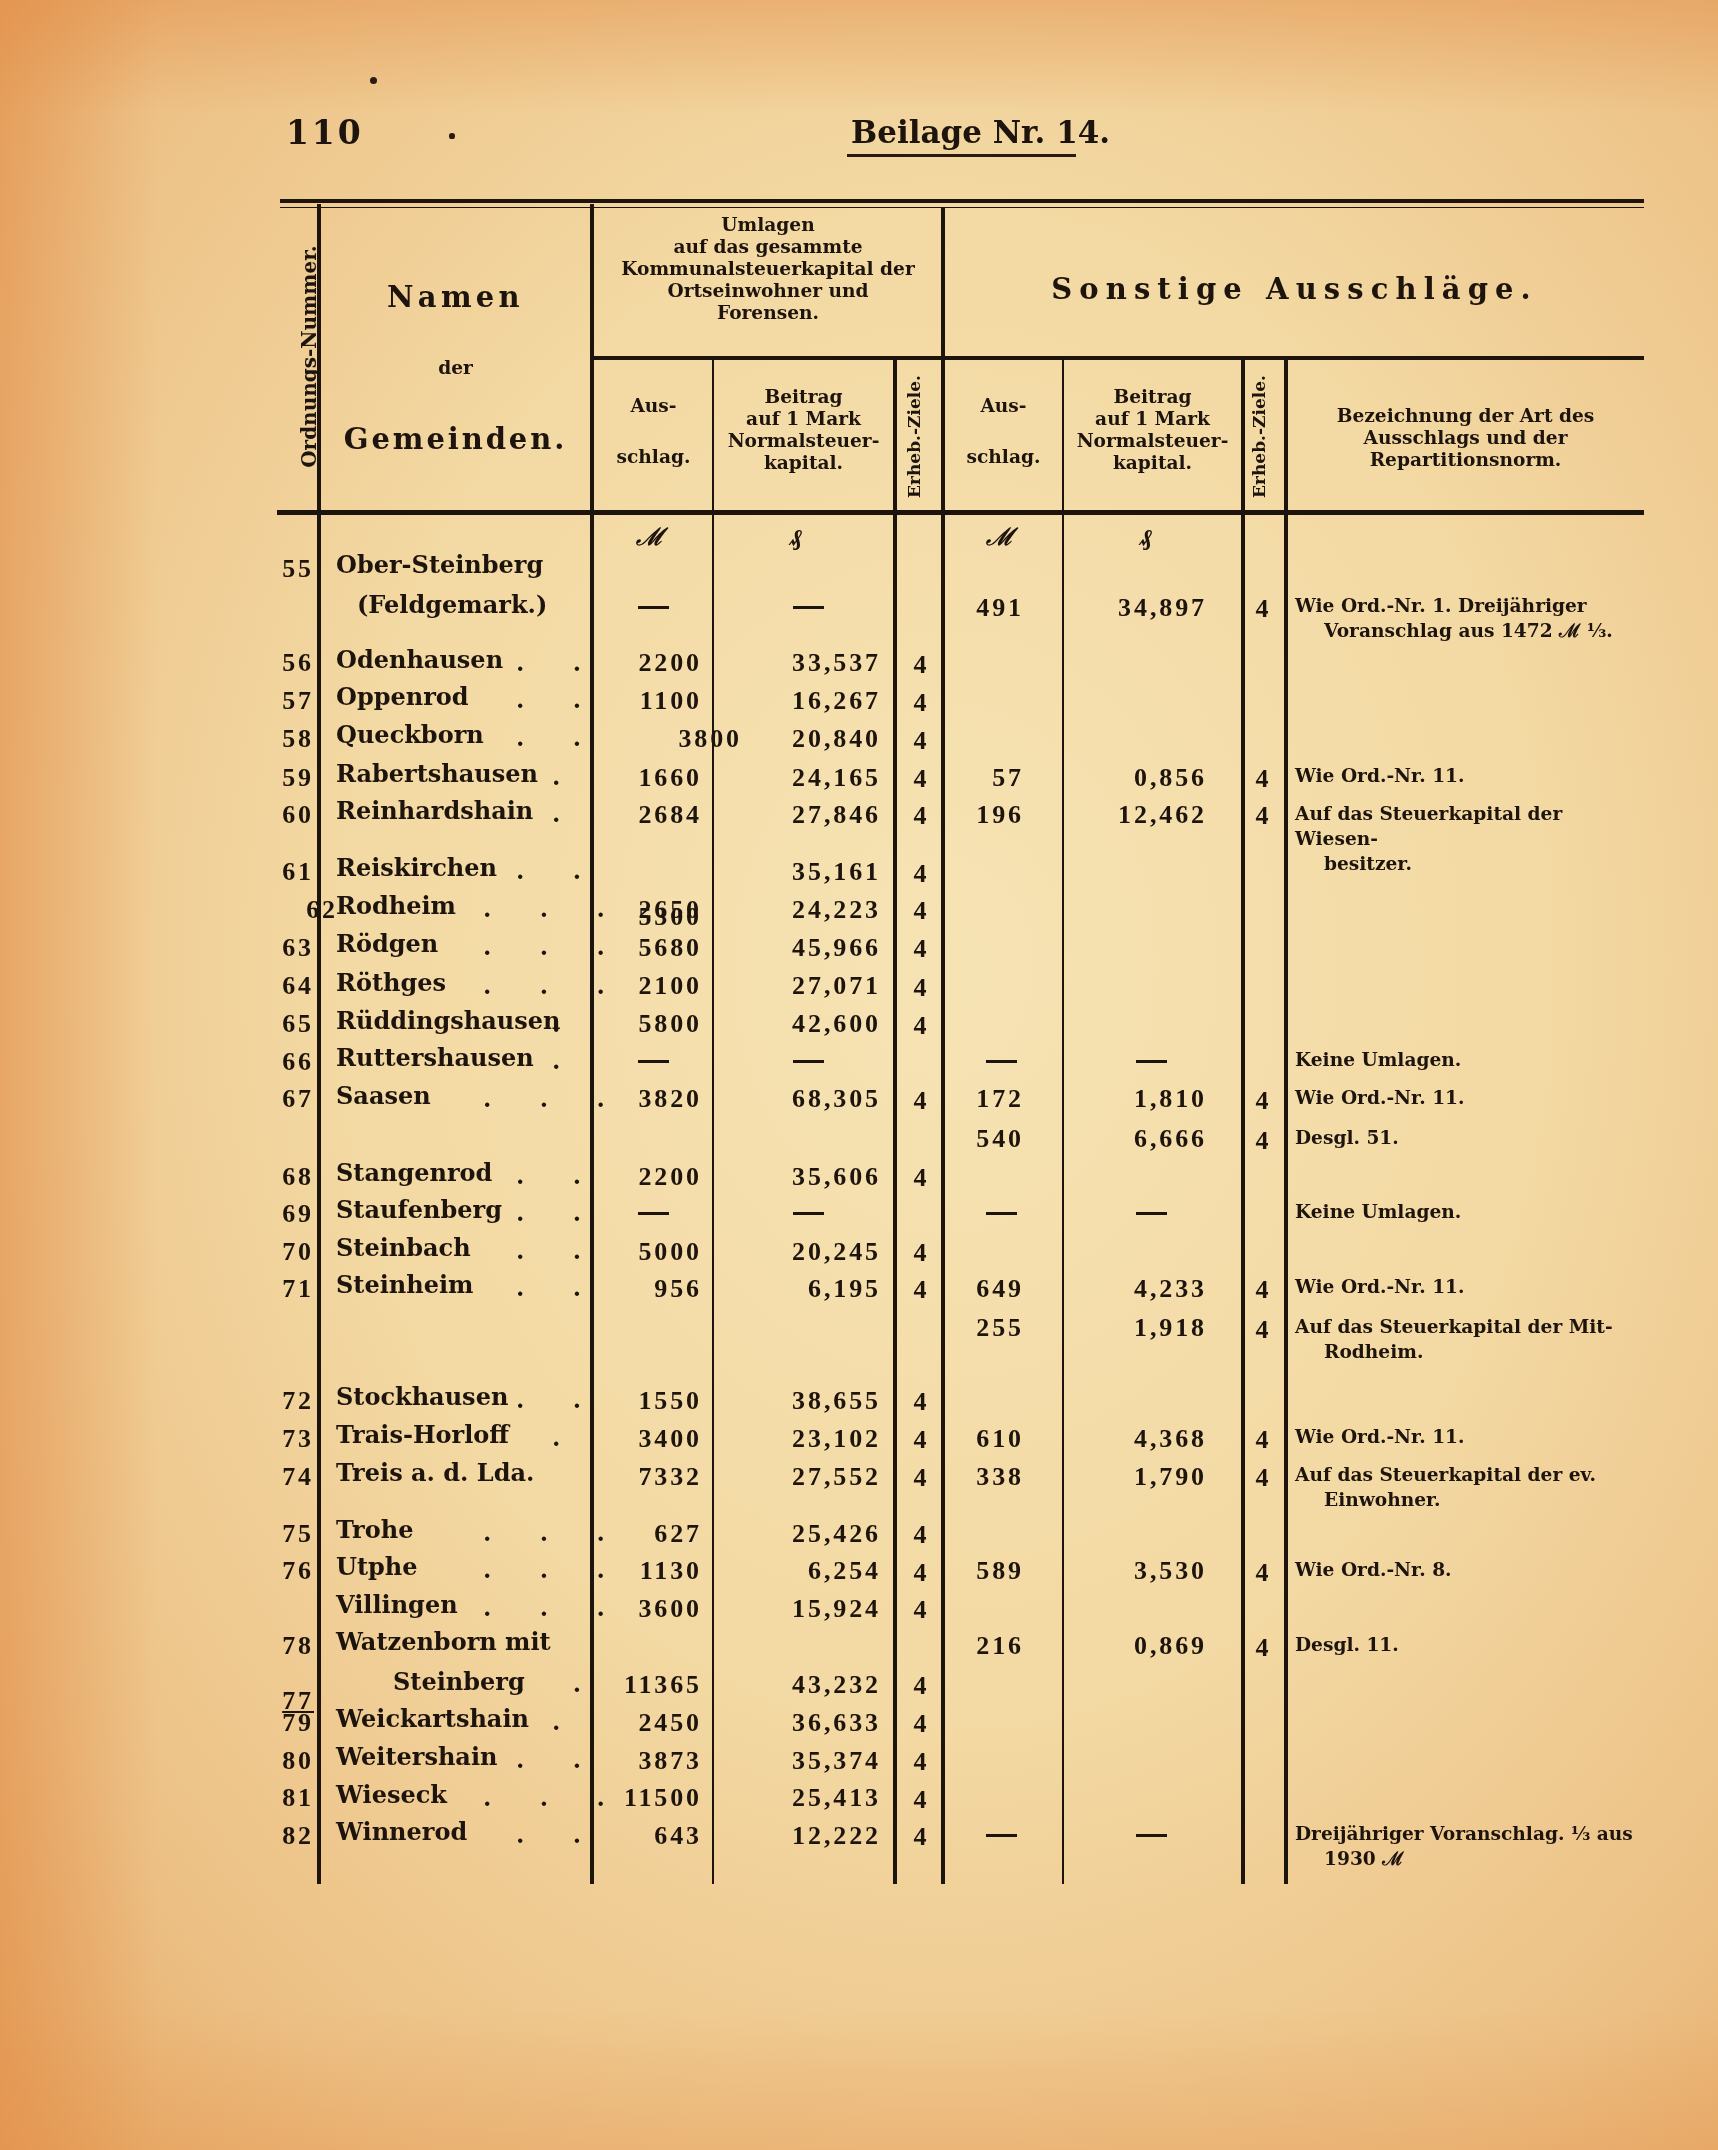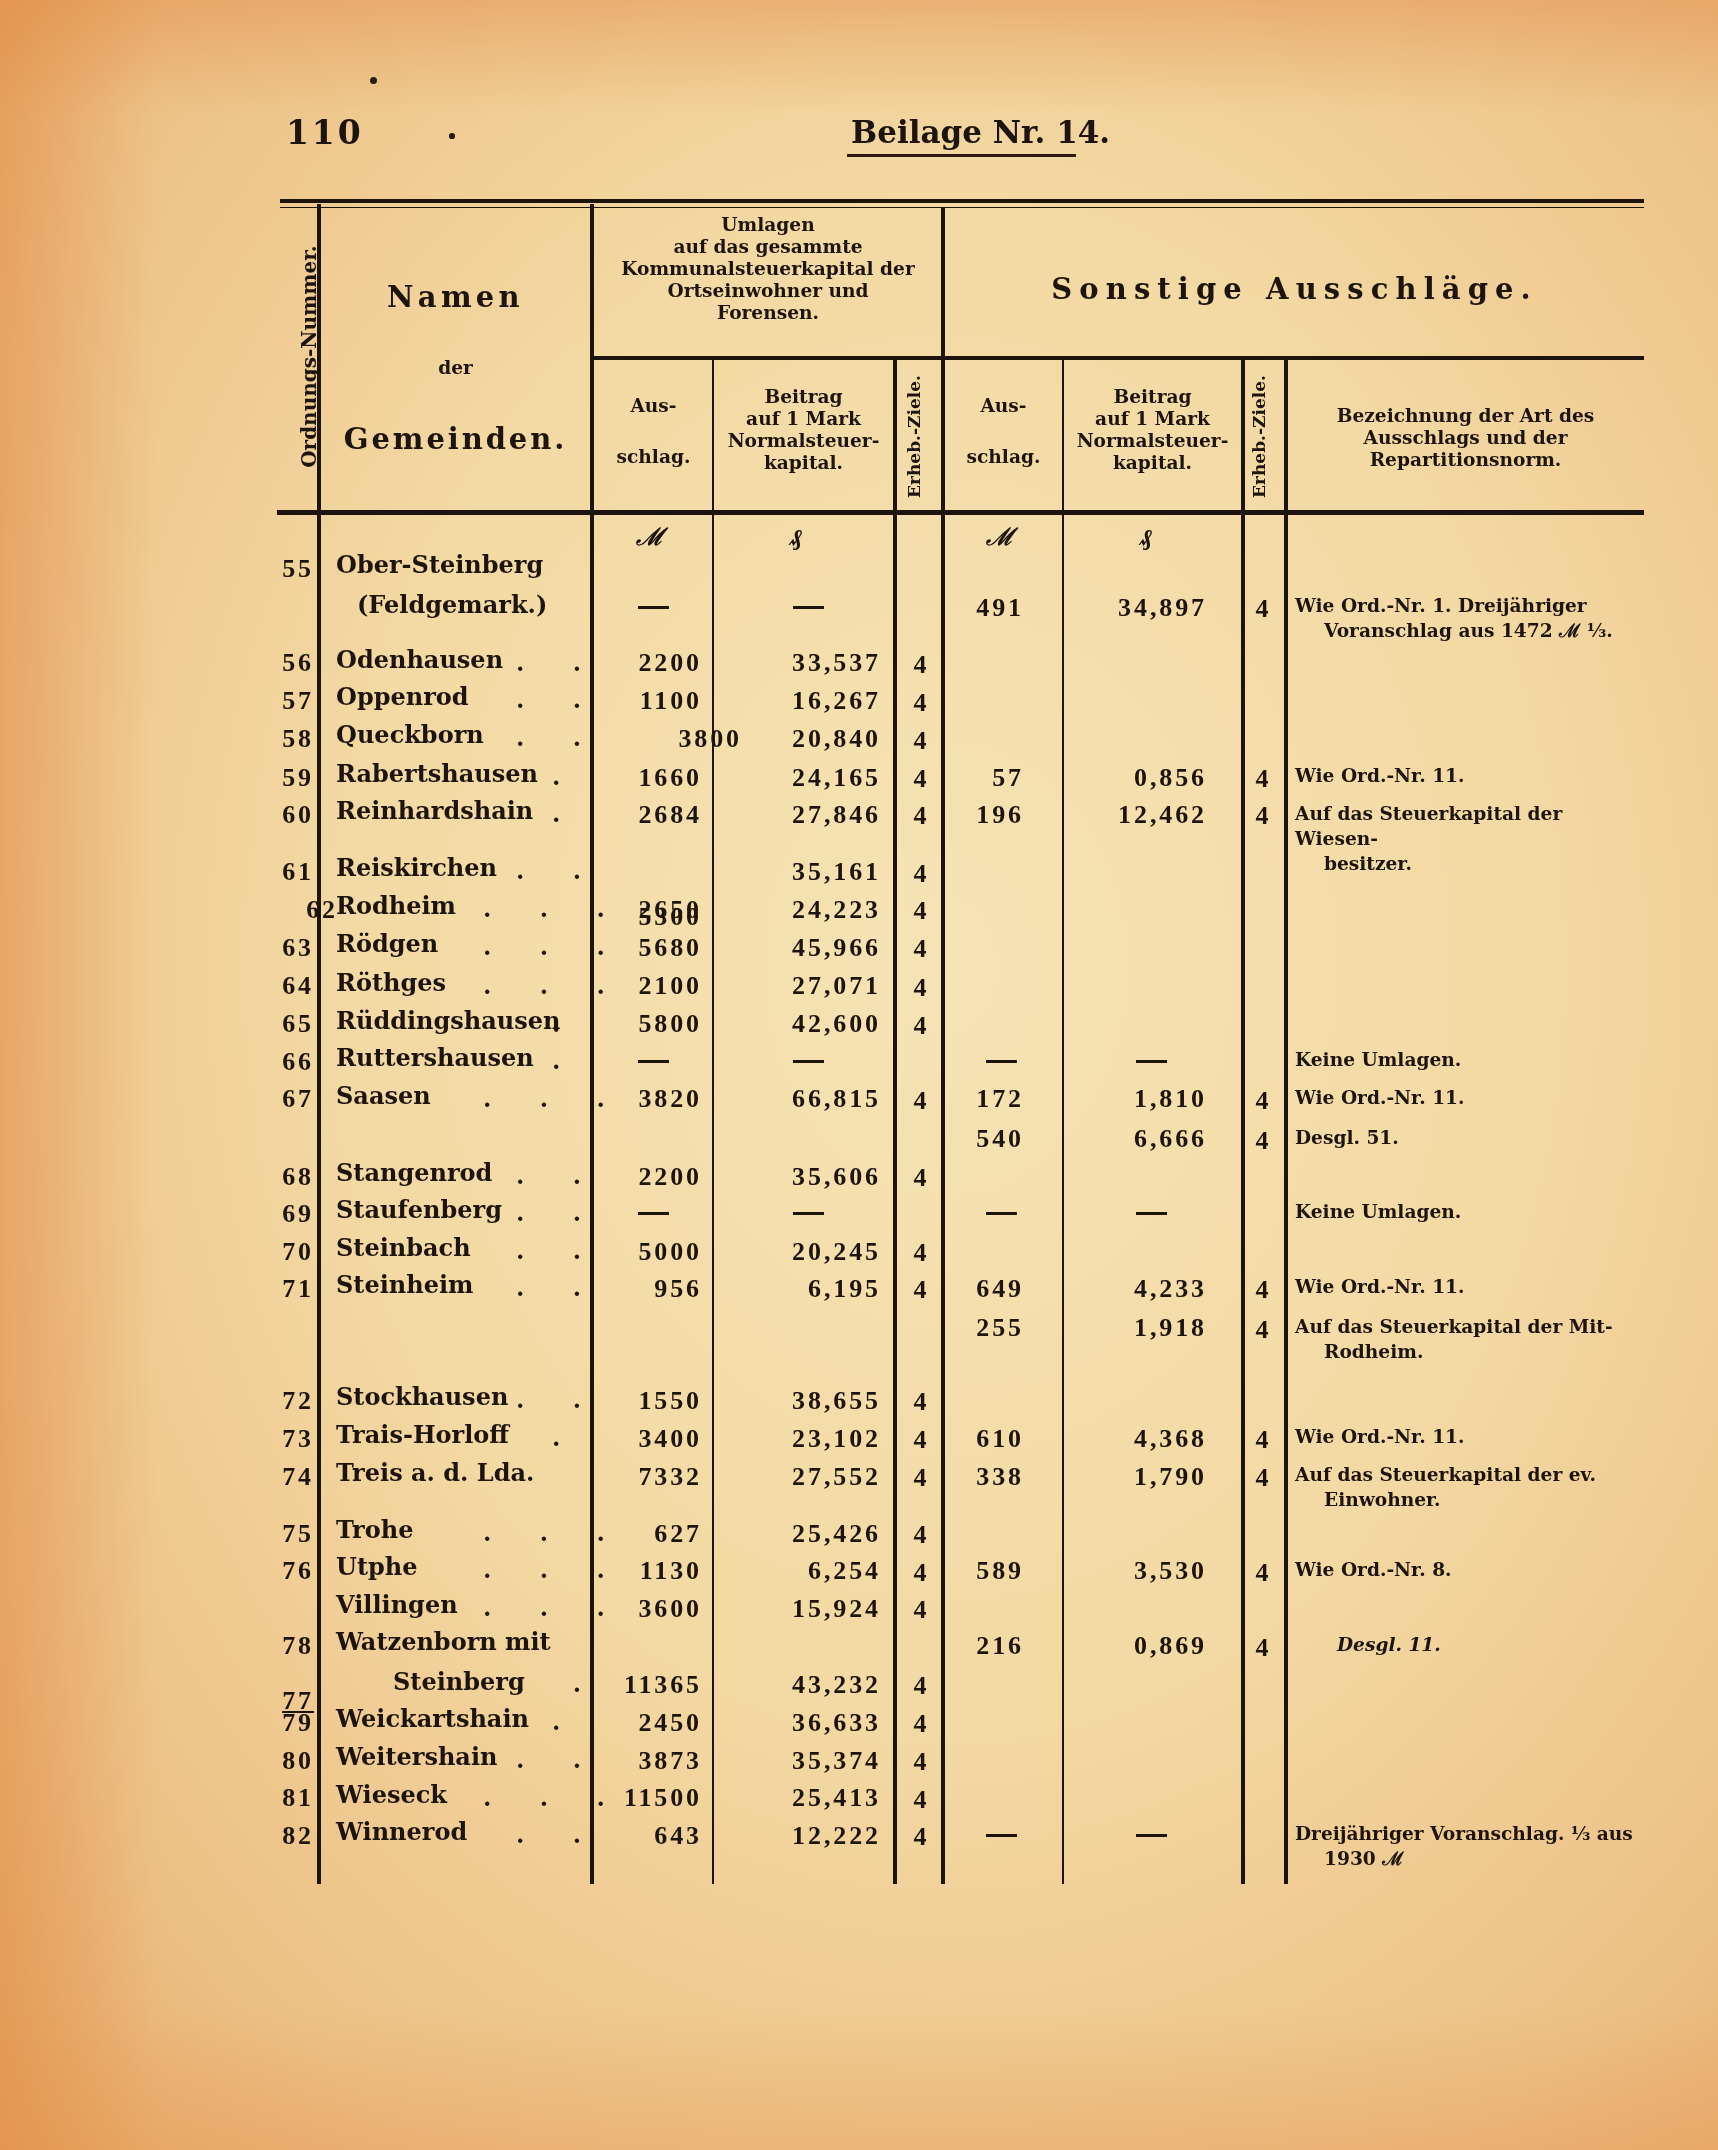--- a/index.html
+++ b/index.html
@@ -252,21 +252,21 @@
       <div class="" style="position:absolute;left:986px;top:1060px;width:31px;height:2.9px;background:#1e140e;"></div>
       <div class="" style="position:absolute;left:1136px;top:1060px;width:31px;height:2.9px;background:#1e140e;"></div>
       <div class="cell num c" style="left:1244px;top:1050px;width:39px;"></div>
       <div class="note" style="left:1295px;top:1047px;"><span>Keine Umlagen.</span></div>
     </div>
     <div>
       <div class="cell num r" style="left:280px;top:1086px;width:34px;">67</div>
       <div class="cell name" style="left:336px;top:1084px;">Saasen</div>
       <div class="dots" style="left:483px;top:1084px;">. . .</div>
       <div class="cell num r" style="left:595px;top:1086px;width:107px;">3820</div>
-      <div class="cell num r" style="left:715px;top:1086px;width:166px;">66,815</div>
+      <div class="cell num r" style="left:715px;top:1086px;width:166px;">68,305</div>
       <div class="cell num c" style="left:902px;top:1088px;width:39px;">4</div>
       <div class="cell num r" style="left:945px;top:1086px;width:79px;">172</div>
       <div class="cell num r" style="left:1064px;top:1086px;width:143px;">1,810</div>
       <div class="cell num c" style="left:1244px;top:1088px;width:39px;">4</div>
       <div class="note" style="left:1295px;top:1085px;"><span>Wie Ord.-Nr. 11.</span></div>
     </div>
     <div>
       <div class="cell num r" style="left:280px;top:1126px;width:34px;"></div>
       <div class="cell name" style="left:336px;top:1124px;"></div>
       <div class="cell num r" style="left:595px;top:1126px;width:107px;"></div>
@@ -406,21 +406,21 @@
       <div class="cell num r" style="left:280px;top:1633px;width:34px;">78</div>
       <div class="cell name" style="left:336px;top:1630px;">Watzenborn mit</div>
       <div class="cell name" style="left:393px;top:1670px;">Steinberg</div>
       <div class="dots" style="left:516px;top:1669px;">. .</div>
       <div class="cell num r" style="left:595px;top:1672px;width:107px;">11365</div>
       <div class="cell num r" style="left:715px;top:1672px;width:166px;">43,232</div>
       <div class="cell num c" style="left:902px;top:1673px;width:39px;">4</div>
       <div class="cell num r" style="left:945px;top:1633px;width:79px;">216</div>
       <div class="cell num r" style="left:1064px;top:1633px;width:143px;">0,869</div>
       <div class="cell num c" style="left:1244px;top:1635px;width:39px;">4</div>
-      <div class="note" style="left:1337px;top:1632px;font-style:italic;"><span>Desgl. 11.</span></div>
+      <div class="note" style="left:1295px;top:1632px;"><span>Desgl. 11.</span></div>
     </div>
     <div>
       <div class="cell num r" style="left:280px;top:1710px;width:34px;">79</div>
       <div class="cell name" style="left:336px;top:1707px;">Weickartshain</div>
       <div class="dots" style="left:552px;top:1707px;">.</div>
       <div class="cell num r" style="left:595px;top:1710px;width:107px;">2450</div>
       <div class="cell num r" style="left:715px;top:1710px;width:166px;">36,633</div>
       <div class="cell num c" style="left:902px;top:1711px;width:39px;">4</div>
       <div class="cell num r" style="left:945px;top:1710px;width:79px;"></div>
       <div class="cell num r" style="left:1064px;top:1710px;width:143px;"></div>

